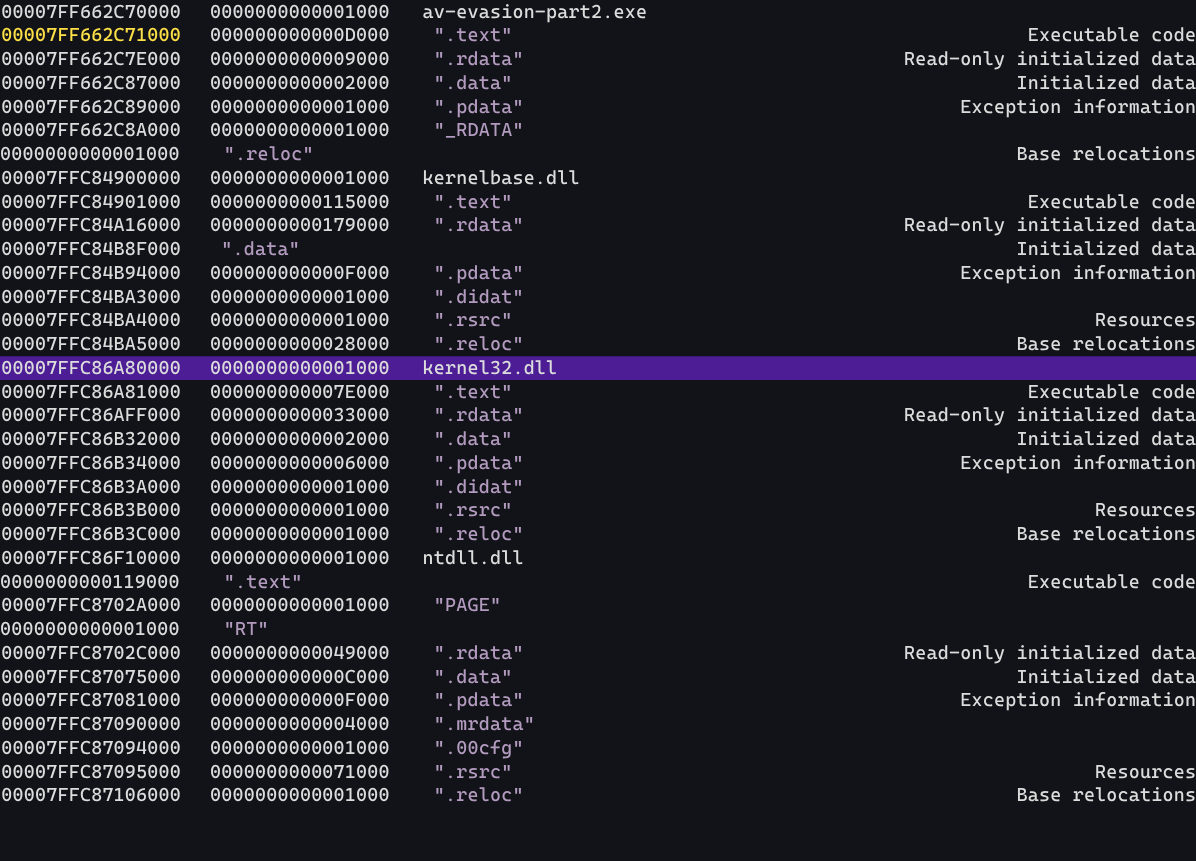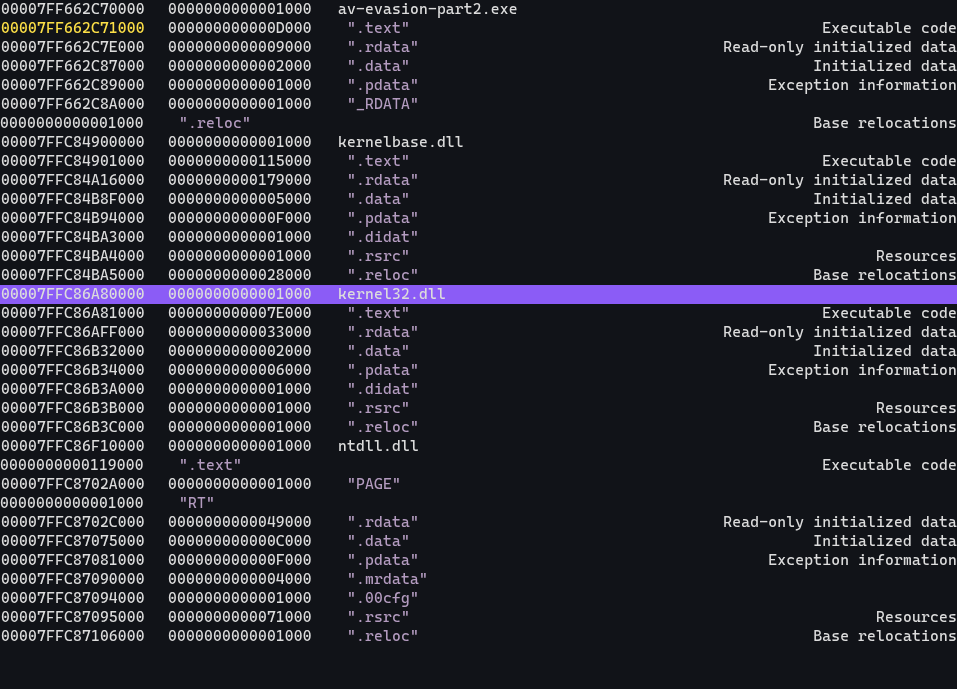--- a/index.html
+++ b/index.html
@@ -12,21 +12,21 @@
     width: 957px;
     height: 689px;
     overflow: hidden;
     letter-spacing: 0.2px;
   }
   .row {
     display: flex;
     white-space: pre;
     height: 19px;
   }
-  .row.selected { background: #8b5cf6; }
+  .row.selected { background: #4c1d95; }
   .addr { flex: 0 0 168px; padding-left: 1px; color: #DCDCDC; }
   .addr.active { color: #fde047; }
   .size { flex: 0 0 170px; color: #DCDCDC; }
   .name { flex: 0 0 334px; color: #DCDCDC; }
   .info { flex: 1 1 auto; color: #DCDCDC; text-align: right; }
   .section-name { color: #B39BBF; }
 </style>
 </head>
 <body>
 
@@ -34,21 +34,21 @@
     <div class="row"><span class="addr">00007FF662C70000</span><span class="size">0000000000001000</span><span class="name">av-evasion-part2.exe</span><span class="info"></span></div>
     <div class="row"><span class="addr active">00007FF662C71000</span><span class="size">000000000000D000</span><span class="name"> <span class="section-name">".text"</span></span><span class="info">Executable code</span></div>
     <div class="row"><span class="addr">00007FF662C7E000</span><span class="size">0000000000009000</span><span class="name"> <span class="section-name">".rdata"</span></span><span class="info">Read-only initialized data</span></div>
     <div class="row"><span class="addr">00007FF662C87000</span><span class="size">0000000000002000</span><span class="name"> <span class="section-name">".data"</span></span><span class="info">Initialized data</span></div>
     <div class="row"><span class="addr">00007FF662C89000</span><span class="size">0000000000001000</span><span class="name"> <span class="section-name">".pdata"</span></span><span class="info">Exception information</span></div>
     <div class="row"><span class="addr">00007FF662C8A000</span><span class="size">0000000000001000</span><span class="name"> <span class="section-name">"_RDATA"</span></span><span class="info"></span></div>
     <div class="row"><span class="size">0000000000001000</span><span class="name"> <span class="section-name">".reloc"</span></span><span class="info">Base relocations</span></div>
     <div class="row"><span class="addr">00007FFC84900000</span><span class="size">0000000000001000</span><span class="name">kernelbase.dll</span><span class="info"></span></div>
     <div class="row"><span class="addr">00007FFC84901000</span><span class="size">0000000000115000</span><span class="name"> <span class="section-name">".text"</span></span><span class="info">Executable code</span></div>
     <div class="row"><span class="addr">00007FFC84A16000</span><span class="size">0000000000179000</span><span class="name"> <span class="section-name">".rdata"</span></span><span class="info">Read-only initialized data</span></div>
-    <div class="row"><span class="addr">00007FFC84B8F000</span><span class="size">0000000000005000</span><span class="name"> <span class="section-name">".data"</span></span><span class="info">Initialized data</span></div>
+    <div class="row"><span class="addr">00007FFC84B8F000</span><span class="name"> <span class="section-name">".data"</span></span><span class="info">Initialized data</span></div>
     <div class="row"><span class="addr">00007FFC84B94000</span><span class="size">000000000000F000</span><span class="name"> <span class="section-name">".pdata"</span></span><span class="info">Exception information</span></div>
     <div class="row"><span class="addr">00007FFC84BA3000</span><span class="size">0000000000001000</span><span class="name"> <span class="section-name">".didat"</span></span><span class="info"></span></div>
     <div class="row"><span class="addr">00007FFC84BA4000</span><span class="size">0000000000001000</span><span class="name"> <span class="section-name">".rsrc"</span></span><span class="info">Resources</span></div>
     <div class="row"><span class="addr">00007FFC84BA5000</span><span class="size">0000000000028000</span><span class="name"> <span class="section-name">".reloc"</span></span><span class="info">Base relocations</span></div>
     <div class="row selected"><span class="addr">00007FFC86A80000</span><span class="size">0000000000001000</span><span class="name">kernel32.dll</span><span class="info"></span></div>
     <div class="row"><span class="addr">00007FFC86A81000</span><span class="size">000000000007E000</span><span class="name"> <span class="section-name">".text"</span></span><span class="info">Executable code</span></div>
     <div class="row"><span class="addr">00007FFC86AFF000</span><span class="size">0000000000033000</span><span class="name"> <span class="section-name">".rdata"</span></span><span class="info">Read-only initialized data</span></div>
     <div class="row"><span class="addr">00007FFC86B32000</span><span class="size">0000000000002000</span><span class="name"> <span class="section-name">".data"</span></span><span class="info">Initialized data</span></div>
     <div class="row"><span class="addr">00007FFC86B34000</span><span class="size">0000000000006000</span><span class="name"> <span class="section-name">".pdata"</span></span><span class="info">Exception information</span></div>
     <div class="row"><span class="addr">00007FFC86B3A000</span><span class="size">0000000000001000</span><span class="name"> <span class="section-name">".didat"</span></span><span class="info"></span></div>

